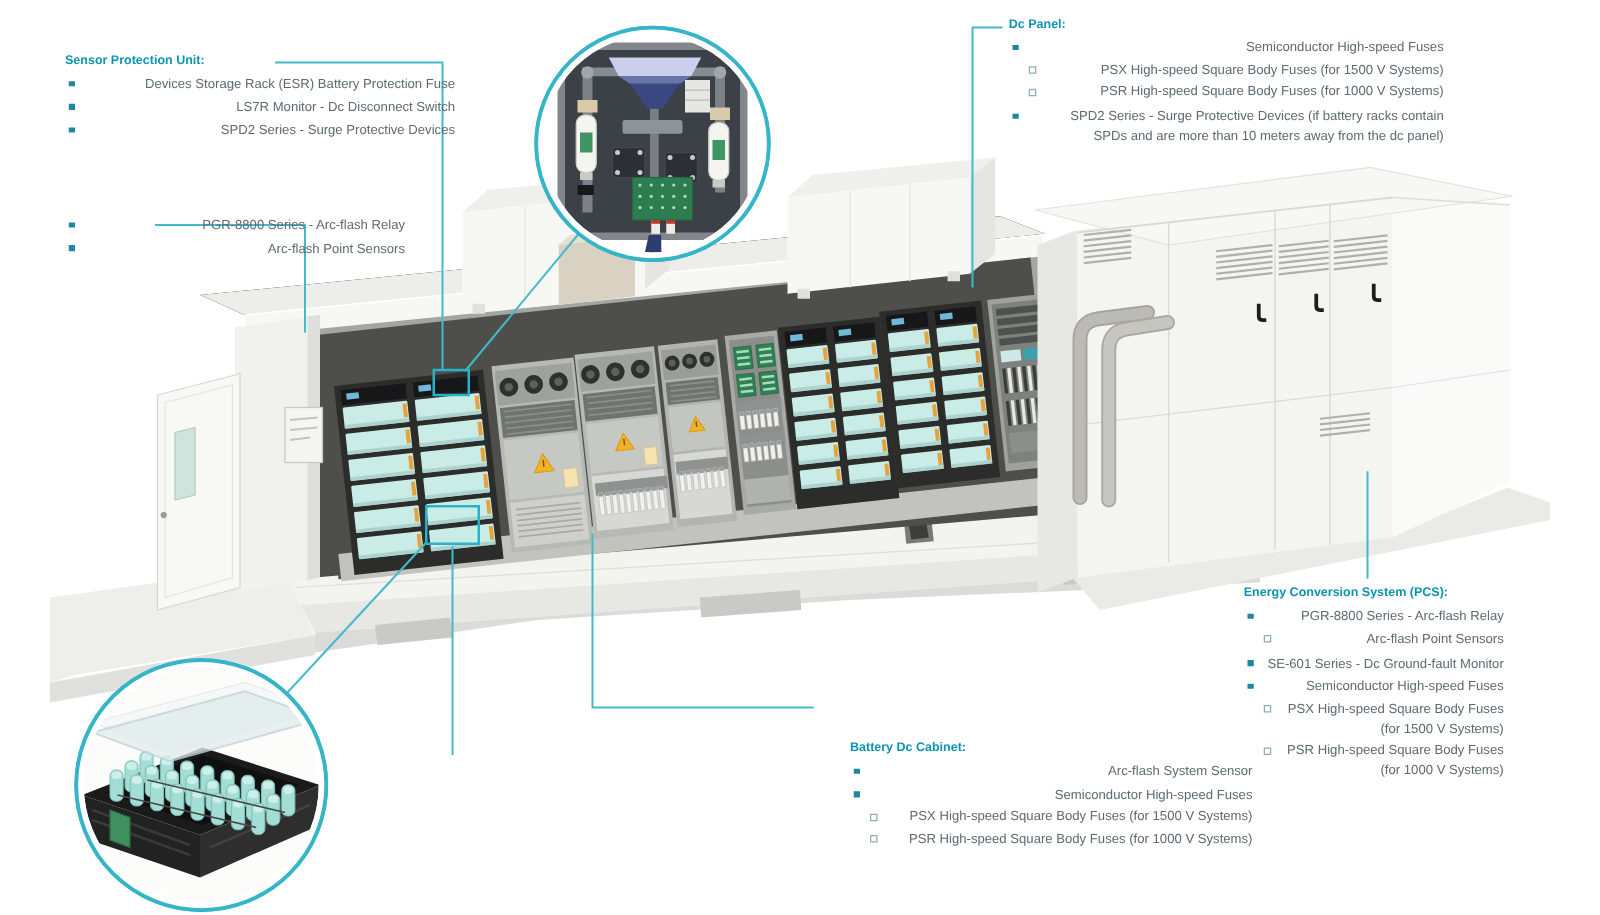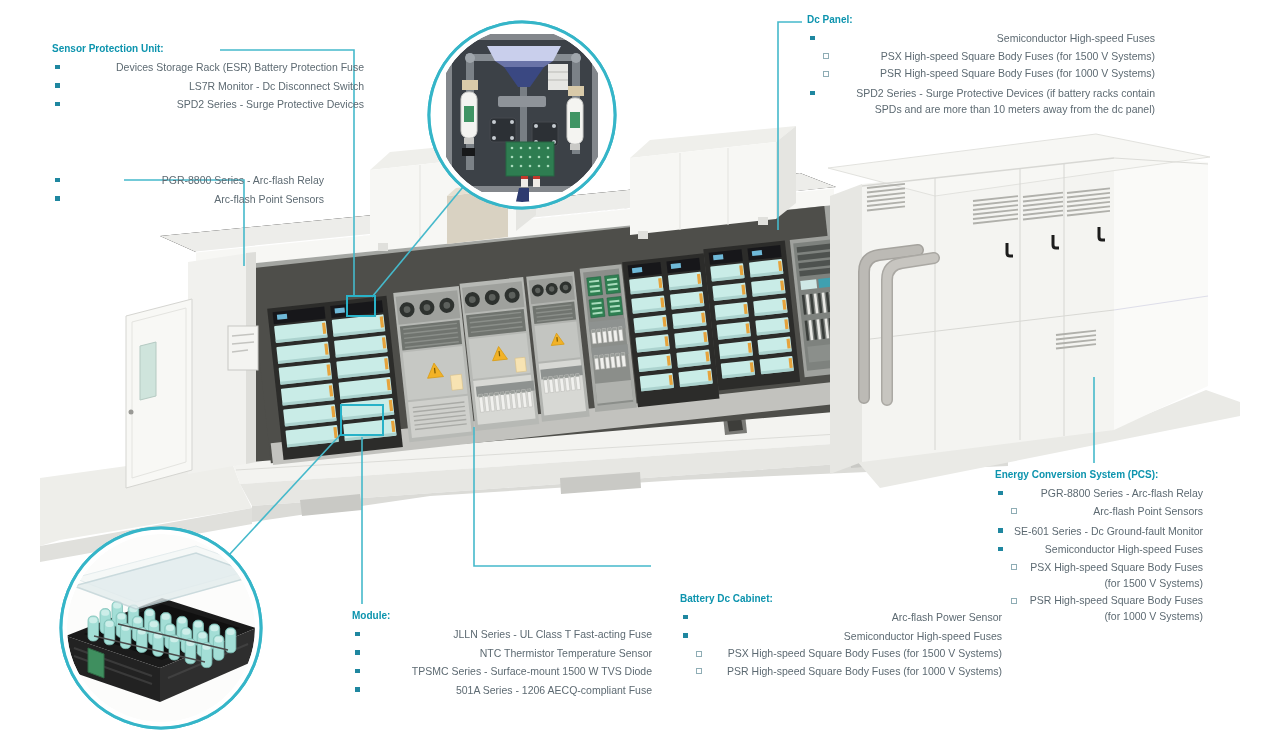--- a/index.html
+++ b/index.html
@@ -683,29 +683,20 @@
         <li class="lv1">Semiconductor High-speed Fuses</li>
         <li class="lv2">PSX High-speed Square Body Fuses
 (for 1500 V Systems)</li>
         <li class="lv2">PSR High-speed Square Body Fuses
 (for 1000 V Systems)</li>
       </ul>
 </div>
 <div class="callout" id="co-bdc">
   <h3 class="co-title">Battery Dc Cabinet:</h3>
   <ul class="co-list">
-        <li class="lv1">Arc-flash Power Sensor</li>
+        <li class="lv1">Arc-flash System Sensor</li>
         <li class="lv1">Semiconductor High-speed Fuses</li>
         <li class="lv2">PSX High-speed Square Body Fuses (for 1500 V Systems)</li>
         <li class="lv2">PSR High-speed Square Body Fuses (for 1000 V Systems)</li>
       </ul>
 </div>
-<div class="callout" id="co-module">
-  <h3 class="co-title">Module:</h3>
-  <ul class="co-list">
-        <li class="lv1">JLLN Series - UL Class T Fast-acting Fuse</li>
-        <li class="lv1">NTC Thermistor Temperature Sensor</li>
-        <li class="lv1">TPSMC Series - Surface-mount 1500 W TVS Diode</li>
-        <li class="lv1">501A Series - 1206 AECQ-compliant Fuse</li>
-      </ul>
+
 </div>
 
-</div>
-
 </body></html>

